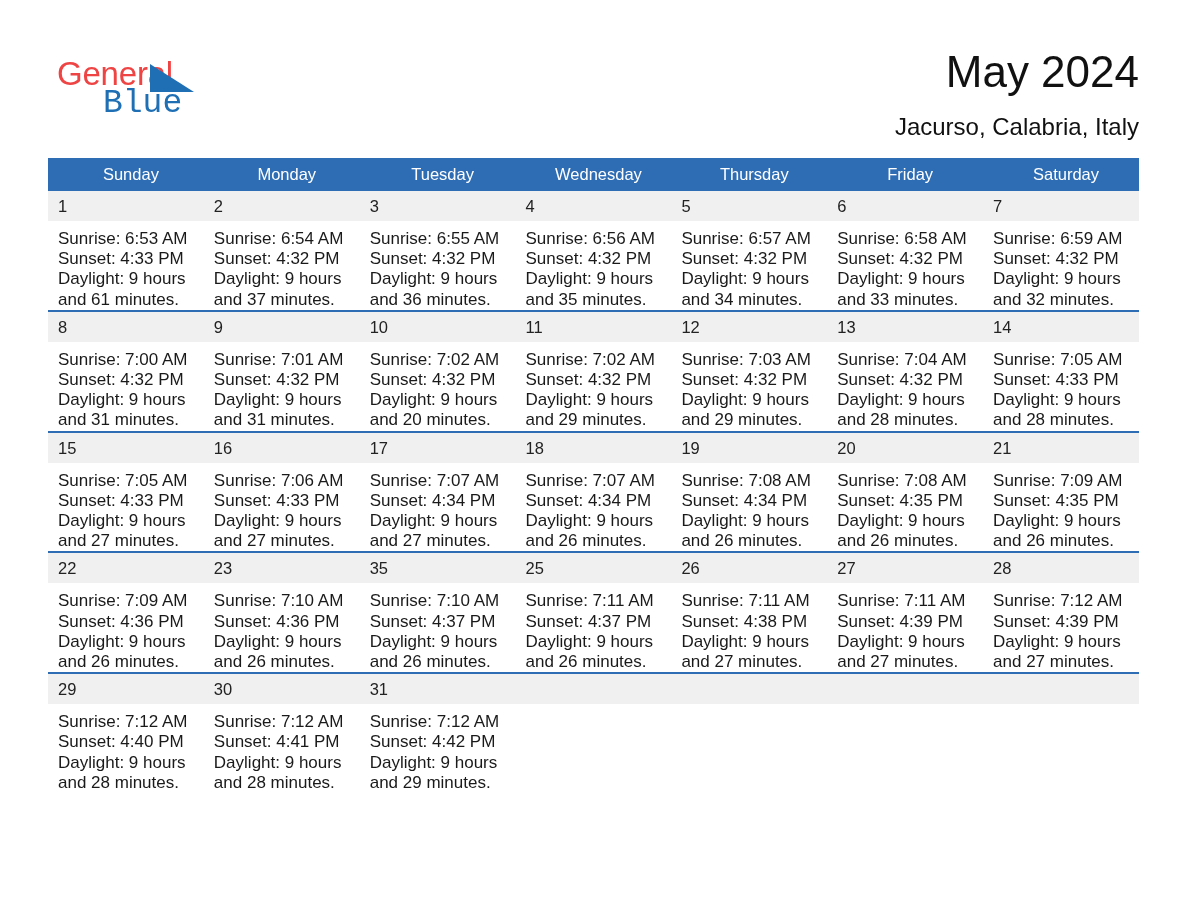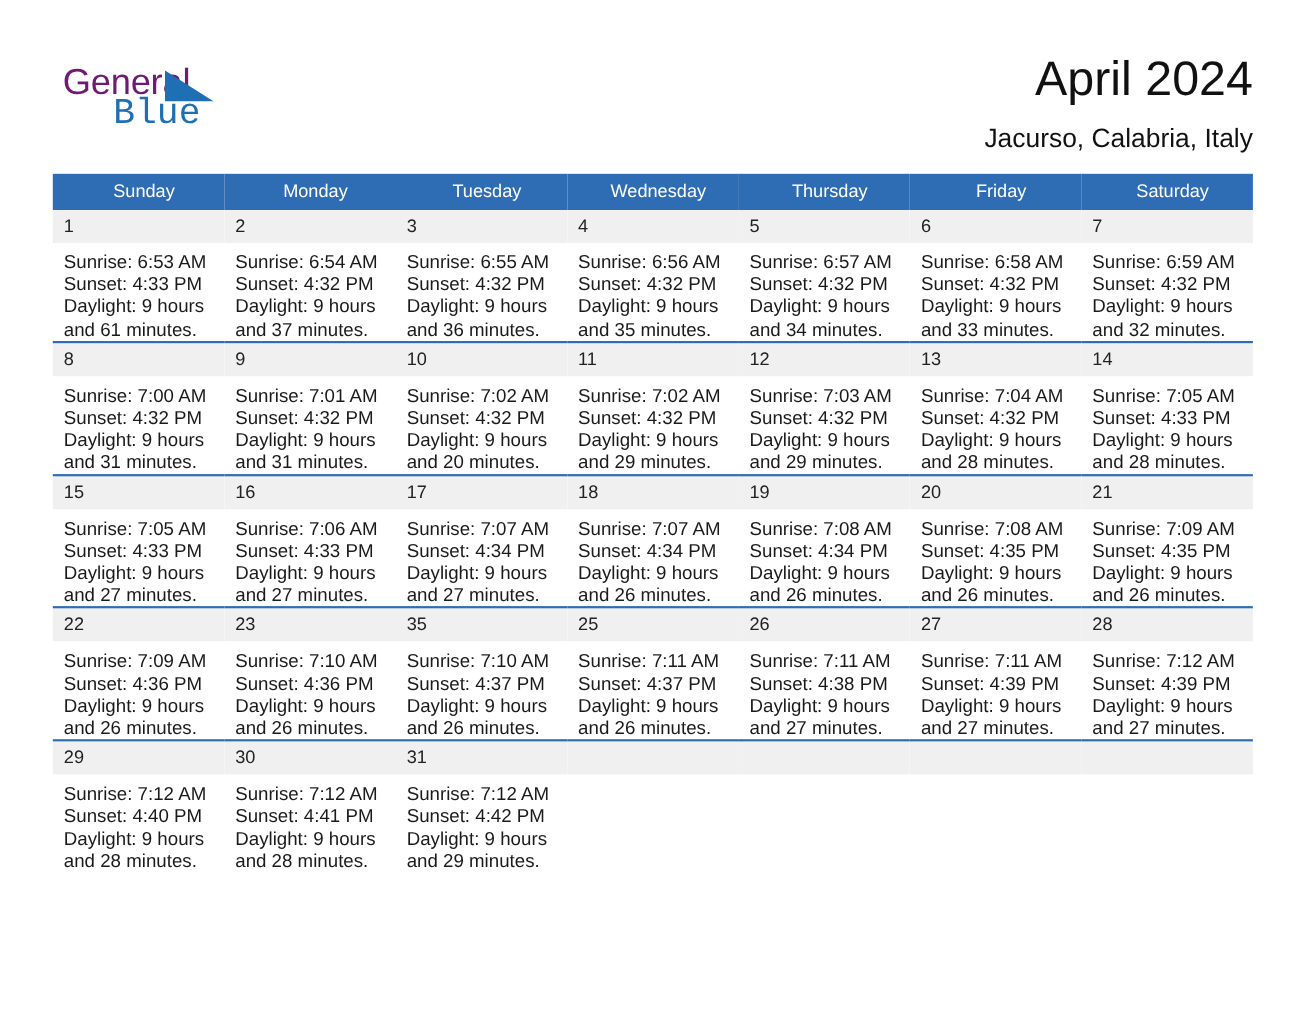--- a/index.html
+++ b/index.html
@@ -35,21 +35,21 @@
     top: 55px;
     width: 160px;
     height: 70px;
   }
   .logo-general {
     position: absolute;
     left: 0;
     top: 0;
     font-size: 33px;
     letter-spacing: -0.2px;
-    color: #701a75;
+    color: #ef4444;
     font-family: "Liberation Sans", sans-serif;
     line-height: 38px;
     white-space: nowrap;
   }
   .logo-tri {
     position: absolute;
     left: 93px;
     top: 9px;
     width: 0;
     height: 0;
@@ -152,21 +152,21 @@
 <div class="page">
 
   <div class="top">
 
     <div class="logo">
       <span class="logo-general">General</span>
       <span class="logo-tri"></span>
       <span class="logo-blue">Blue</span>
     </div>
 
-    <div class="title">April 2024</div>
+    <div class="title">May 2024</div>
     <div class="subtitle">Jacurso, Calabria, Italy</div>
   </div>
 
   <div class="calendar">
     <table class="cal-table">
       <thead>
         <tr>
           <th>Sunday</th>
           <th>Monday</th>
           <th>Tuesday</th>

